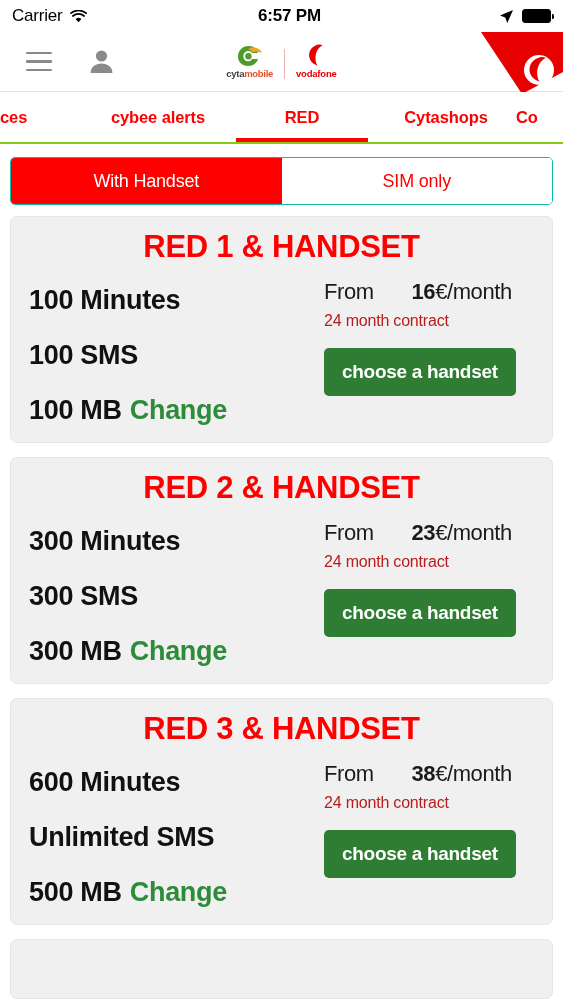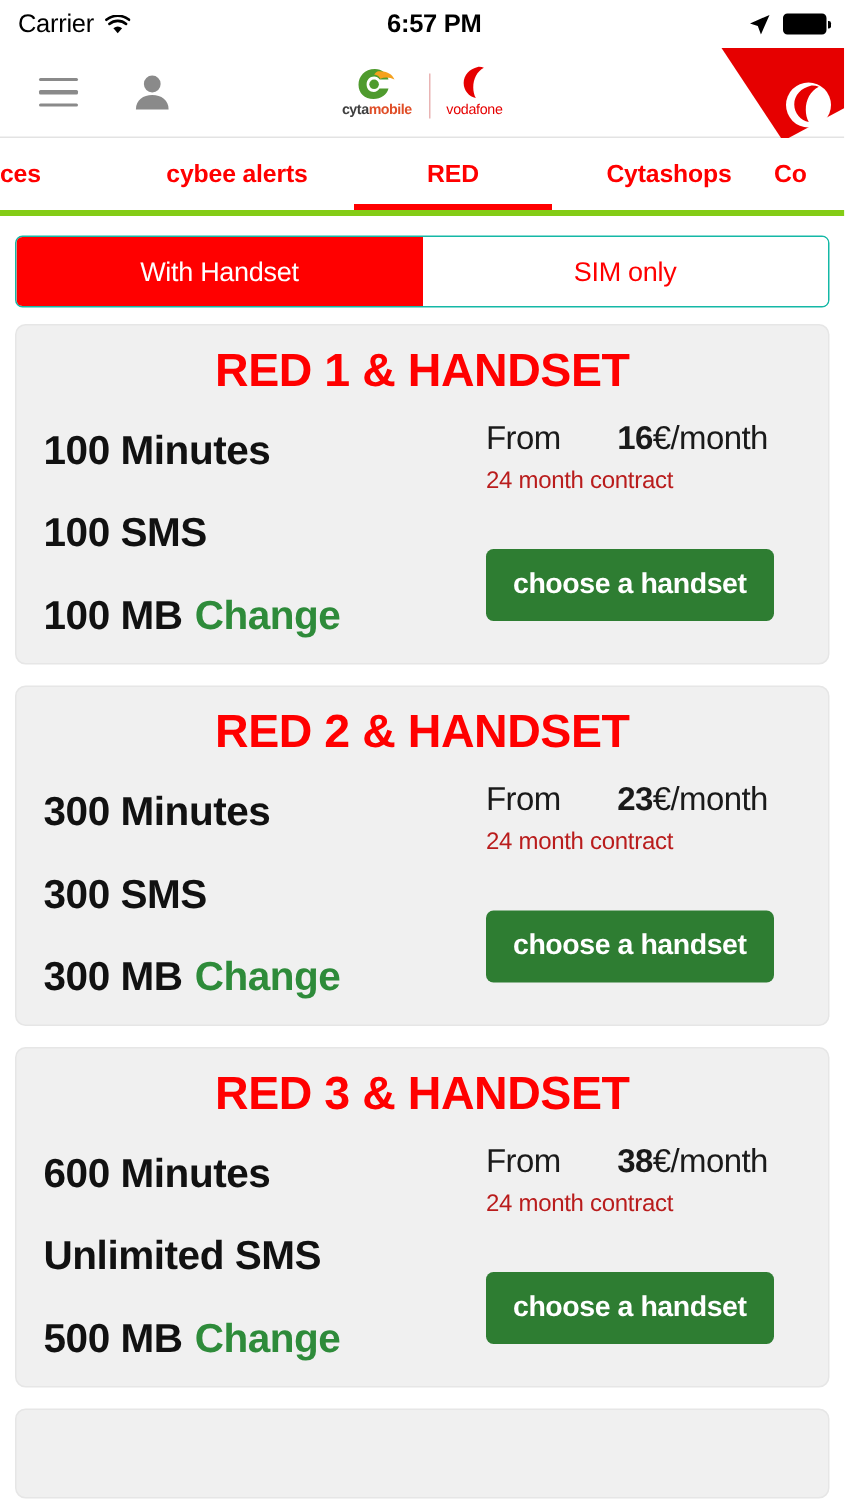--- a/index.html
+++ b/index.html
@@ -135,40 +135,40 @@
     background: #e9b4b4;
     margin: 0 11px;
   }
   .logo-voda { text-align: center; }
   .voda-mark {
     width: 18px; height: 22px;
     margin: 0 auto 2px;
   }
   .voda-text {
     font-size: 9.5px;
-    font-weight: normal;
+    font-weight: bold;
     color: #e60000;
     letter-spacing: -0.2px;
   }
 
   
   .corner-ribbon {
     position: absolute;
     top: 0; right: 0;
     width: 92px; height: 66px;
     overflow: hidden;
     pointer-events: none;
   }
 
   
   .tabbar {
     position: relative;
     height: 52px;
     background: #ffffff;
-    border-bottom: 4px solid #84cc16;
+    border-bottom: 2px solid #84cc16;
     display: flex;
     align-items: stretch;
     overflow: hidden;
   }
   .tab {
     flex: 0 0 auto;
     display: flex;
     align-items: center;
     justify-content: center;
     color: #ff0000;
@@ -277,21 +277,21 @@
   .price b { font-weight: bold; margin-left: 32px; }
   .contract {
     font-size: 16px;
     color: #b91c1c;
     margin-top: 7px;
     letter-spacing: -0.2px;
     white-space: nowrap;
   }
   .cta {
     display: inline-block;
-    margin-top: 36px;
+    margin-top: 18px;
     background: #2e7d32;
     color: #ffffff;
     font-size: 19px;
     font-weight: bold;
     padding: 13px 18px;
     border: none;
     border-radius: 5px;
     cursor: pointer;
     letter-spacing: -0.3px;
     font-family: "Liberation Sans", sans-serif;

